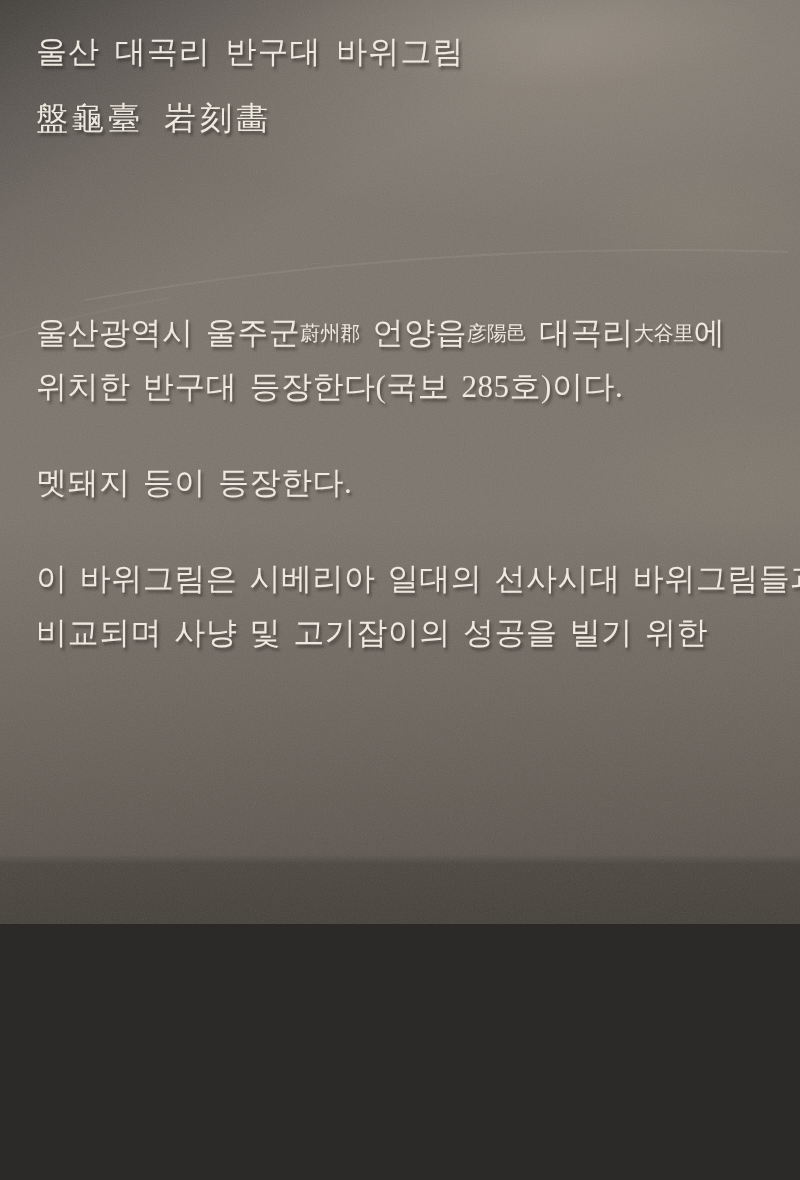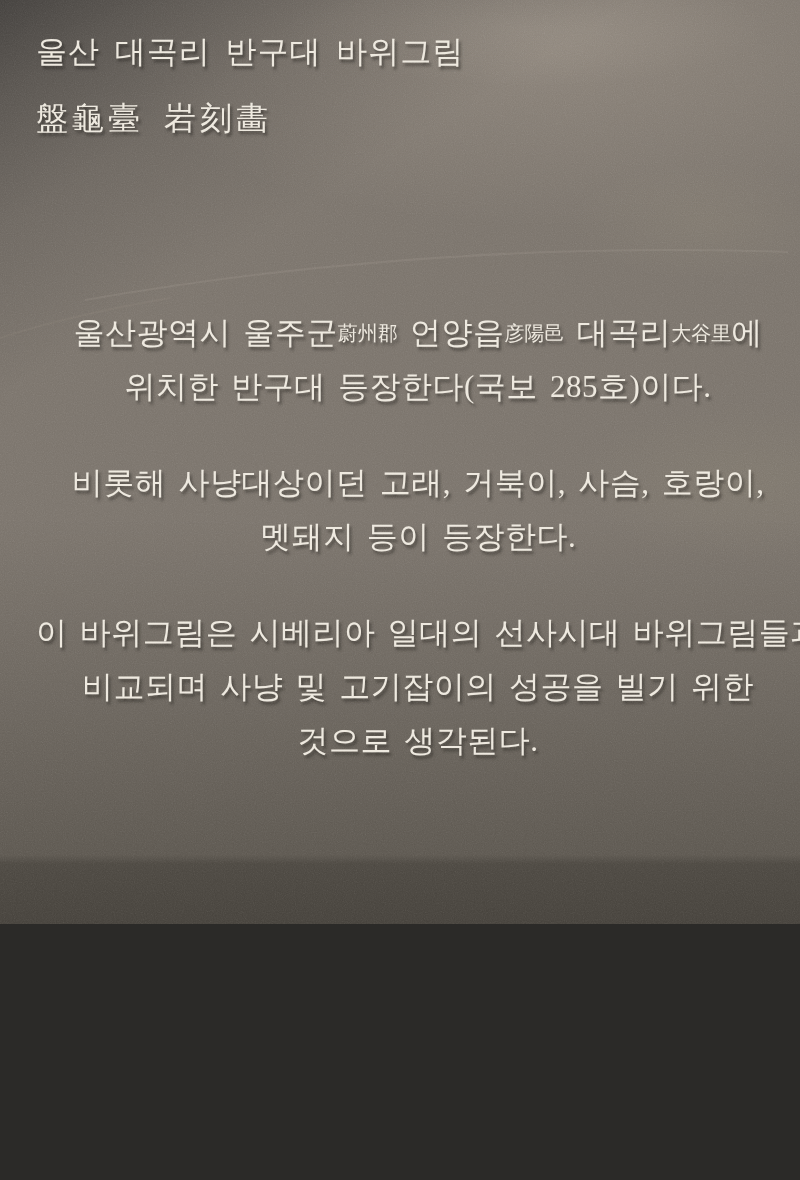--- a/index.html
+++ b/index.html
@@ -47,21 +47,20 @@
     font-size: 32px;
     line-height: 36px;
     letter-spacing: 4px;
     word-spacing: 8px;
     white-space: nowrap;
     text-shadow: 2px 3px 3px rgba(22,20,16,0.55);
   }
   .body-text {
     margin-top: 170px;
     font-size: 31px;
-    text-align: center;
   }
   .para {
     margin: 0 0 42px 0;
   }
   .line {
     height: 54px;
     line-height: 54px;
     white-space: nowrap;
     letter-spacing: 0.5px;
     word-spacing: 4px;
@@ -87,27 +86,25 @@
 
   <div class="content">
     <h1 class="title">울산 대곡리 반구대 바위그림</h1>
     <div class="title-hanja">盤龜臺 岩刻畵</div>
     <div class="body-text" id="paragraphs">
         <div class="para">
           <div class="line"><span class="seg">울산광역시 울주군</span><span class="hanja-small">蔚州郡</span><span class="seg"> 언양읍</span><span class="hanja-small">彦陽邑</span><span class="seg"> 대곡리</span><span class="hanja-small">大谷里</span><span class="seg">에</span></div>
           <div class="line"><span class="seg">위치한 반구대 등장한다(국보 285호)이다.</span></div>
         </div>
         <div class="para">
-          <div class="line"><span class="seg">비롯해 사냥대상이던 고래, 거북이, 사슴, 호랑이,</span></div>
           <div class="line"><span class="seg">멧돼지 등이 등장한다.</span></div>
         </div>
         <div class="para">
           <div class="line"><span class="seg">이 바위그림은 시베리아 일대의 선사시대 바위그림들과</span></div>
           <div class="line"><span class="seg">비교되며 사냥 및 고기잡이의 성공을 빌기 위한</span></div>
-          <div class="line"><span class="seg">것으로 생각된다.</span></div>
         </div>
       </div>
   </div>
 
   <svg class="overlay noise-overlay" width="800" height="1180" aria-hidden="true">
     <filter id="grain">
       <feTurbulence type="fractalNoise" baseFrequency="0.9" numOctaves="3" seed="7" stitchTiles="stitch"></feTurbulence>
       <feColorMatrix type="saturate" values="0"></feColorMatrix>
     </filter>
     <rect width="800" height="1180" filter="url(#grain)" opacity="0.38"></rect>

